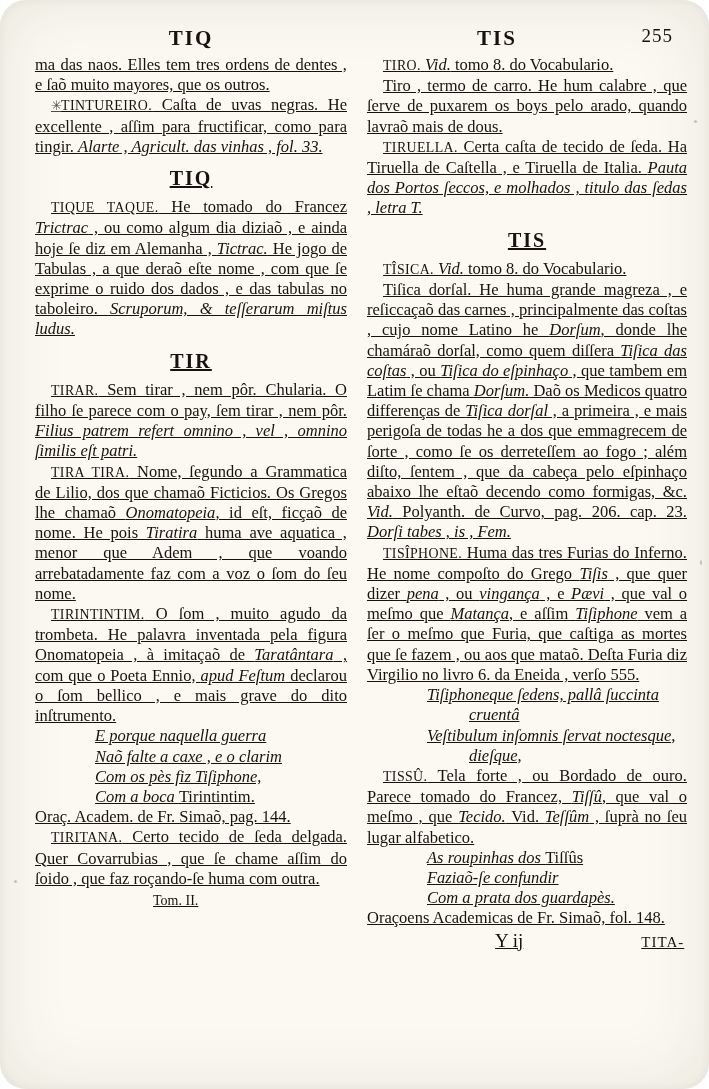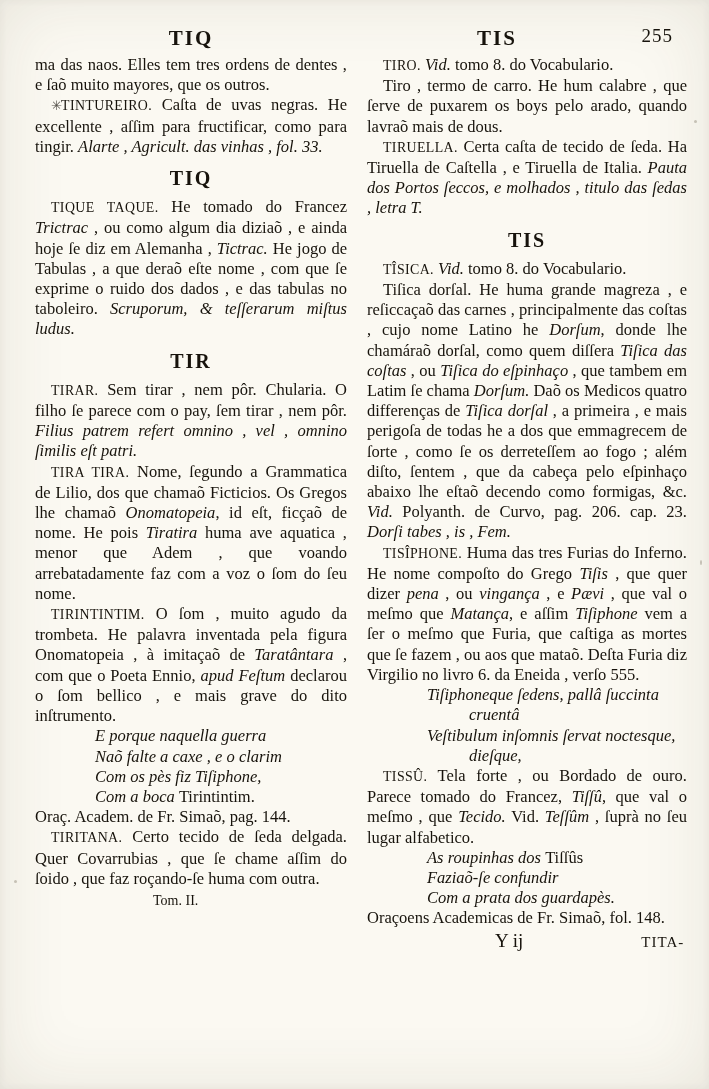--- a/index.html
+++ b/index.html
@@ -4,36 +4,38 @@
 <style>
   html,body{margin:0;padding:0;}
   .page{
     position:relative;
     width:709px;height:1089px;
     background:#fbf9f2;
     box-shadow:inset 0 0 70px rgba(70,58,34,.10), inset 0 0 8px rgba(70,58,34,.06);
     font-family:"Liberation Serif","DejaVu Serif",serif;
     color:#17130c;
     overflow:hidden;
+    border-radius:26px;
   }
   .running-head{
     position:absolute;top:26px;
     font-size:21px;font-weight:bold;letter-spacing:2px;
     text-align:center;
   }
   .rh-left{left:35px;width:312px;}
   .rh-right{left:367px;width:260px;}
   .page-number{
     position:absolute;top:25px;right:36px;
     font-size:19px;letter-spacing:1px;
   }
   .col{
     position:absolute;top:55px;
     font-size:16.5px;line-height:20.2px;
     text-align:justify;
+    text-decoration:underline;
   }
   .col-left{left:35px;width:312px;}
   .col-right{left:367px;width:320px;}
   .col p{margin:0;}
   .para{text-indent:0;}
   .entry{text-indent:16px;}
   .sec-heading{
     text-align:center;font-size:20px;font-weight:bold;
     letter-spacing:2px;margin:11px 0 9px;text-indent:0;
   }

